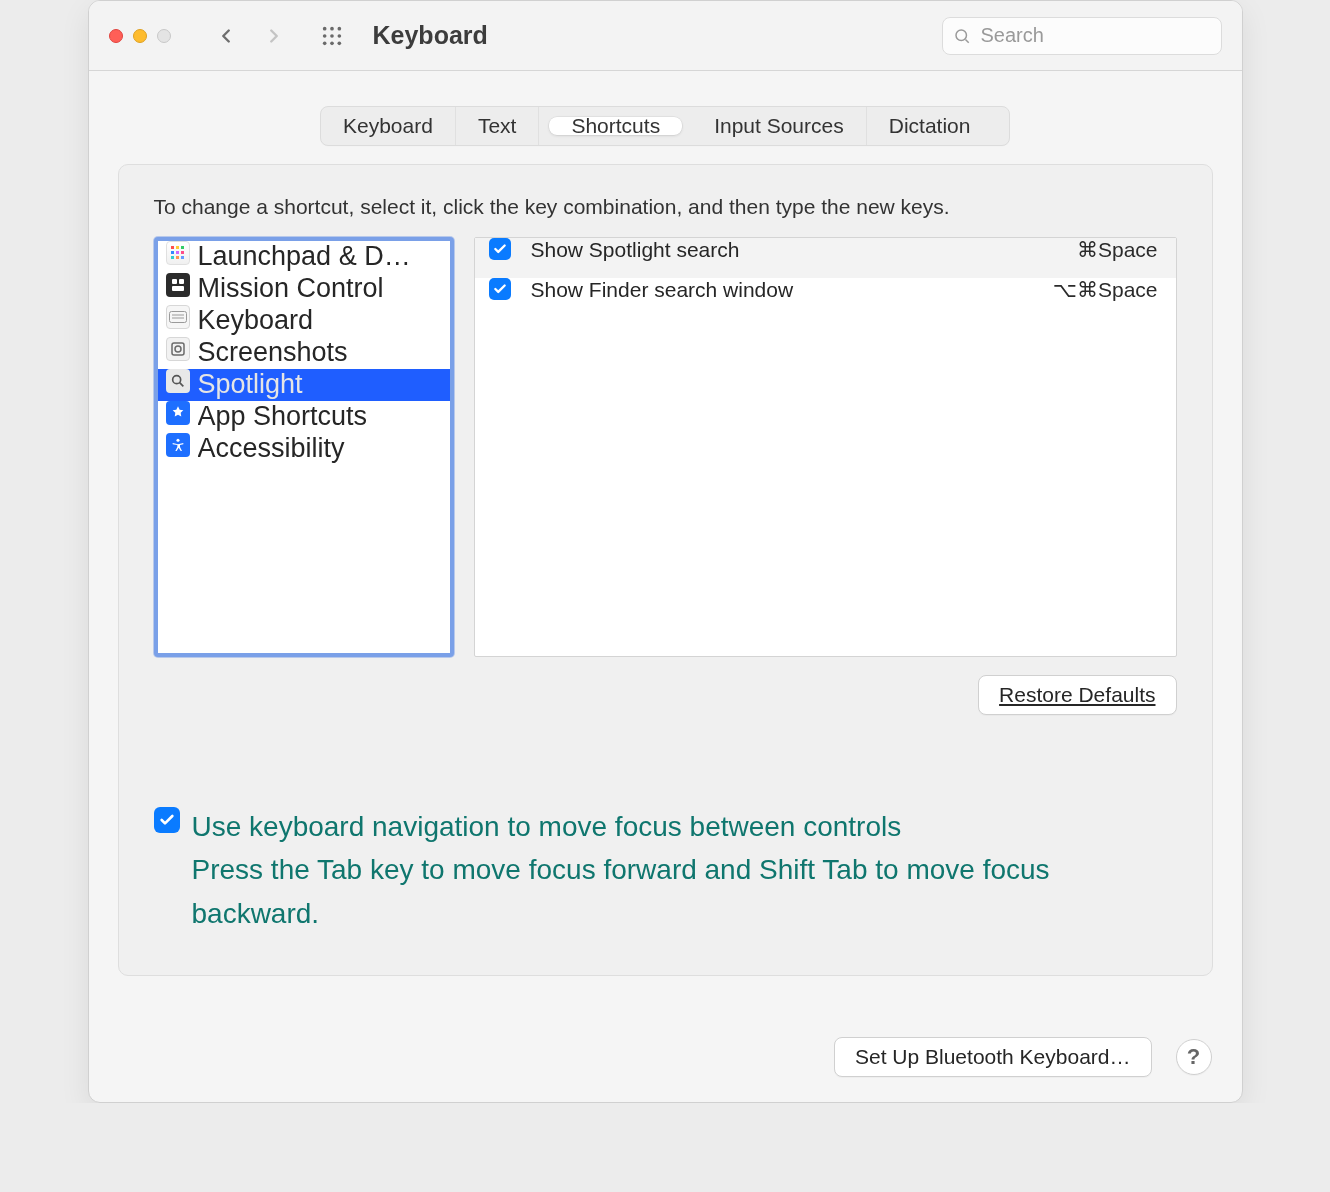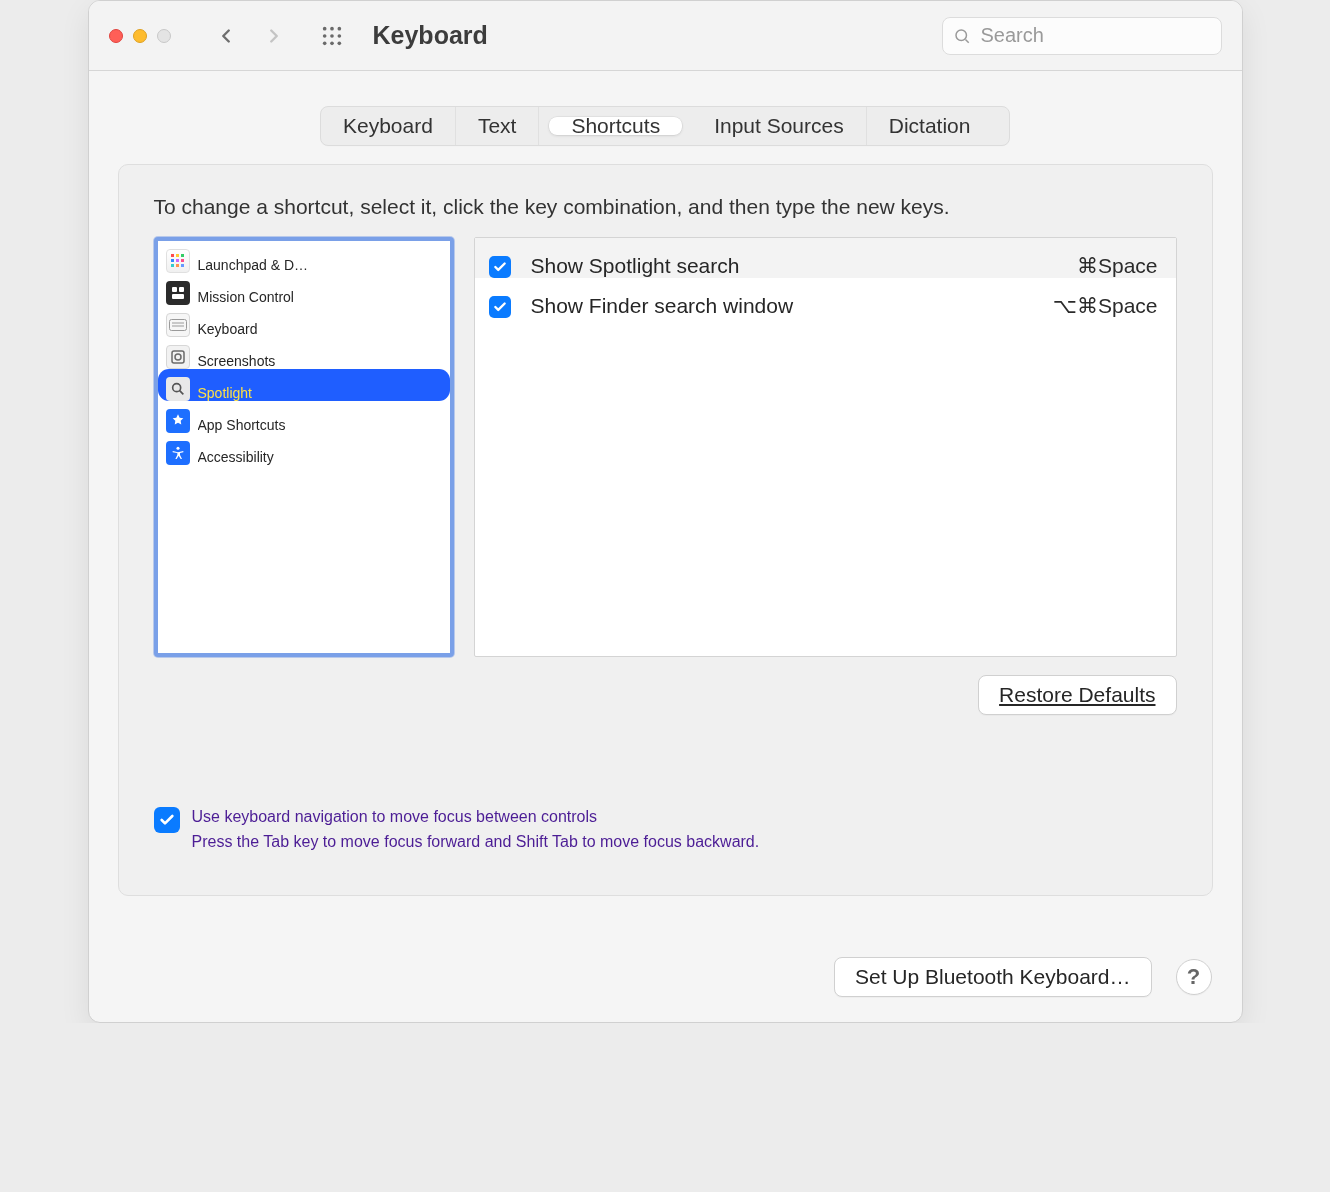--- a/index.html
+++ b/index.html
@@ -132,54 +132,53 @@
   .category-list {
     width:300px;
     height:420px;
     background:#ffffff;
     border:4px solid #7aa0e8;
     border-radius:4px;
     overflow:auto;
     box-shadow: 0 0 0 1px #b8c9eb;
   }
   .cat-row {
-    display:flex; align-items:flex-end;
+    display:flex; align-items:flex-start;
     height:32px;
     padding:0 8px;
-    font-size:14px;
+    font-size:27px;
     gap:8px;
     white-space:nowrap;
     overflow:hidden;
     text-overflow:ellipsis;
   }
   .cat-row .ic {
     width:24px; height:24px; flex:none;
     border-radius:4px;
     display:flex;align-items:center;justify-content:center;
     font-size:15px;
   }
   .cat-row.selected {
     background:#1f5eff;
-    color:#fde047;
-    border-radius:11px;
+    color:#e5e5e5;
   }
   .cat-row span.lbl {
     overflow:hidden; text-overflow:ellipsis;
   }
 
   .shortcut-table {
     flex:1;
     height:420px;
     background:#ffffff;
     border:1px solid #d4d4d4;
     border-radius:2px;
     overflow:auto;
   }
   .sc-row {
-    display:flex; align-items:flex-end;
+    display:flex; align-items:flex-start;
     height:40px;
     padding:0 18px 0 14px;
     font-size:21px;
     gap:20px;
   }
   .sc-row:nth-child(odd) { background:#f3f3f3; }
   .sc-row:nth-child(even) { background:#ffffff; }
   .sc-row .chk {
     width:22px; height:22px;
     border-radius:5px;
@@ -213,21 +212,21 @@
     display:flex;
     gap:12px;
     align-items:flex-start;
   }
   .kbd-nav .chk2 {
     width:26px;height:26px;border-radius:6px;background:#0a7bff;
     display:flex;align-items:center;justify-content:center;flex:none;
     margin-top:2px;
   }
   .kbd-nav .chk2 svg { width:16px;height:16px;color:#fff; }
-  .kbd-nav .txt { font-size:16px; color:#4c1d95; line-height:1.55; }
+  .kbd-nav .txt { font-size:28px; color:#0f766e; line-height:1.55; }
 
   .footer {
     display:flex;
     justify-content:flex-end;
     align-items:center;
     padding: 20px 30px 25px;
     gap:24px;
   }
   .help-btn {
     width:36px;height:36px;border-radius:50%;

